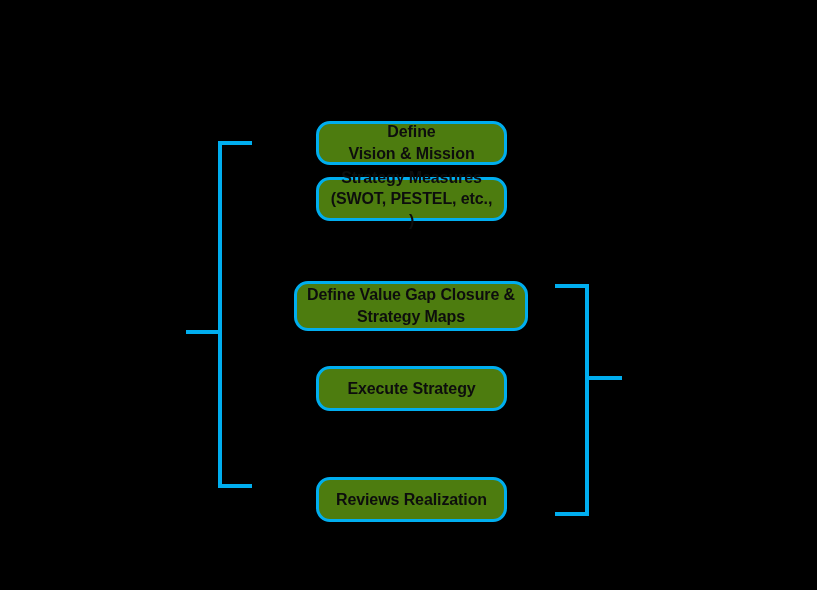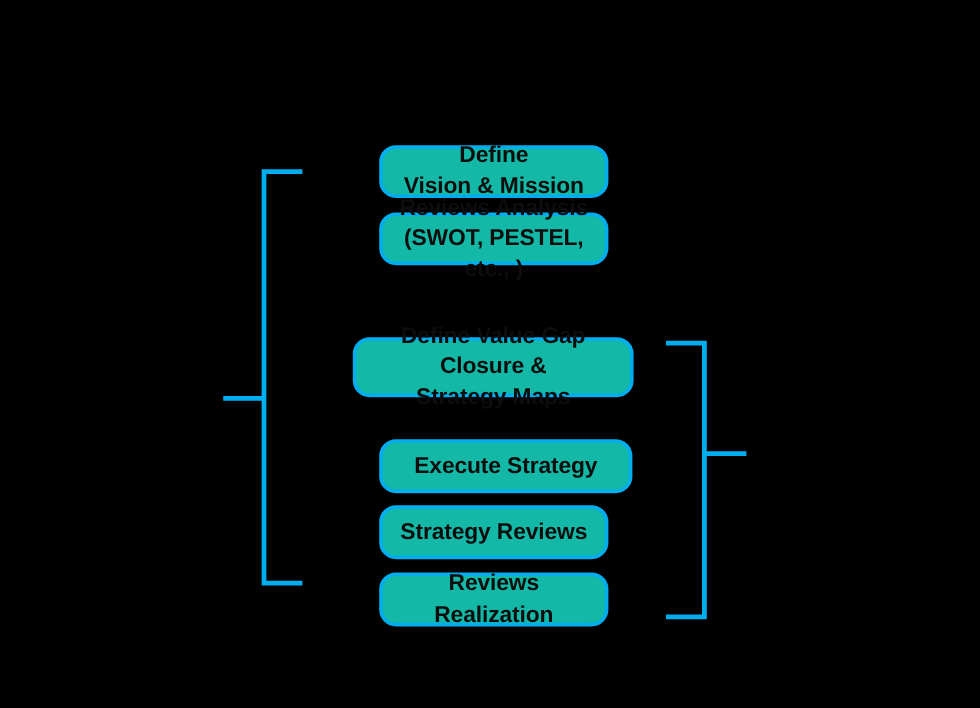--- a/index.html
+++ b/index.html
@@ -12,30 +12,30 @@
     position: relative;
     width: 817px;
     height: 590px;
     background: #000000;
     overflow: hidden;
     font-family: "Liberation Sans", sans-serif;
   }
   .node {
     position: absolute;
     box-sizing: border-box;
-    background: #14b8a6;
+    background: #4d7c0f;
     border: 3px solid #00AEEF;
     border-radius: 14px;
     display: flex;
     align-items: center;
     justify-content: center;
     text-align: center;
     color: #0d0d0d;
     font-weight: bold;
-    font-size: 19px;
+    font-size: 16px;
     line-height: 1.35;
     letter-spacing: -0.1px;
     padding: 2px 8px;
   }
   .node.emphasis {
     border-width: 4px;
     border-radius: 16px;
   }
   .node-label {
     display: block;
@@ -71,35 +71,32 @@
       </g>
     </svg>
   </div>
 
   <div class="node" style="left:316px; top:121px; width:191px; height:44px;">
     <span class="node-label">Define
 Vision &amp; Mission</span>
   </div>
 
   <div class="node" style="left:316px; top:177px; width:191px; height:44px;">
-    <span class="node-label">Reviews Analysis
+    <span class="node-label">Strategy Measures
 (SWOT, PESTEL, etc., )</span>
   </div>
 
   <div class="node" style="left:294px; top:233px; width:234px; height:50px;margin-top:48px;">
     <span class="node-label">Define Value Gap Closure &amp;
 Strategy Maps</span>
   </div>
 
 
-  <div class="node" style="left:316px; top:366px; width:211px; height:45px;">
+  <div class="node" style="left:316px; top:366px; width:191px; height:45px;">
     <span class="node-label">Execute Strategy</span>
   </div>
 
-  <div class="node" style="left:316px; top:421px; width:191px; height:45px;">
-    <span class="node-label">Strategy Reviews</span>
-  </div>
 
   <div class="node" style="left:316px; top:477px; width:191px; height:45px;">
     <span class="node-label">Reviews Realization</span>
   </div>
 
 </div>
 
 </body></html>

